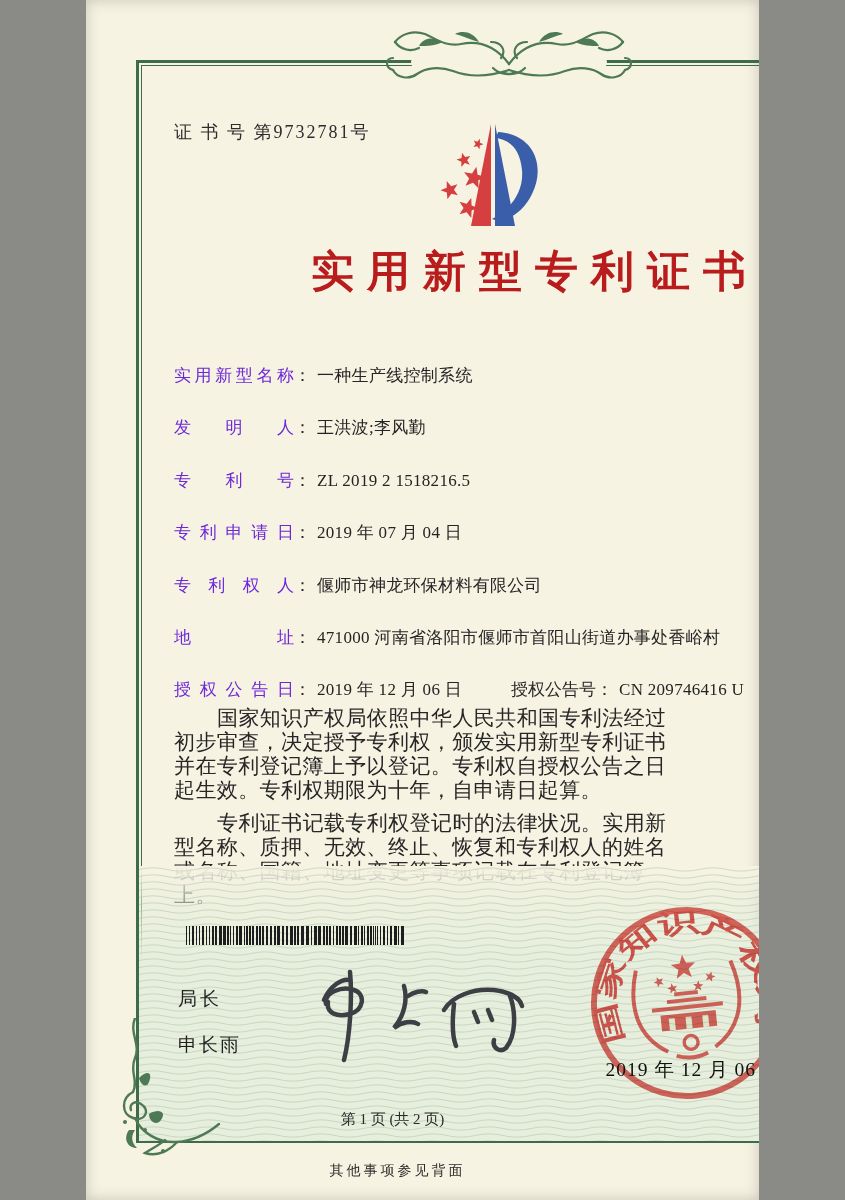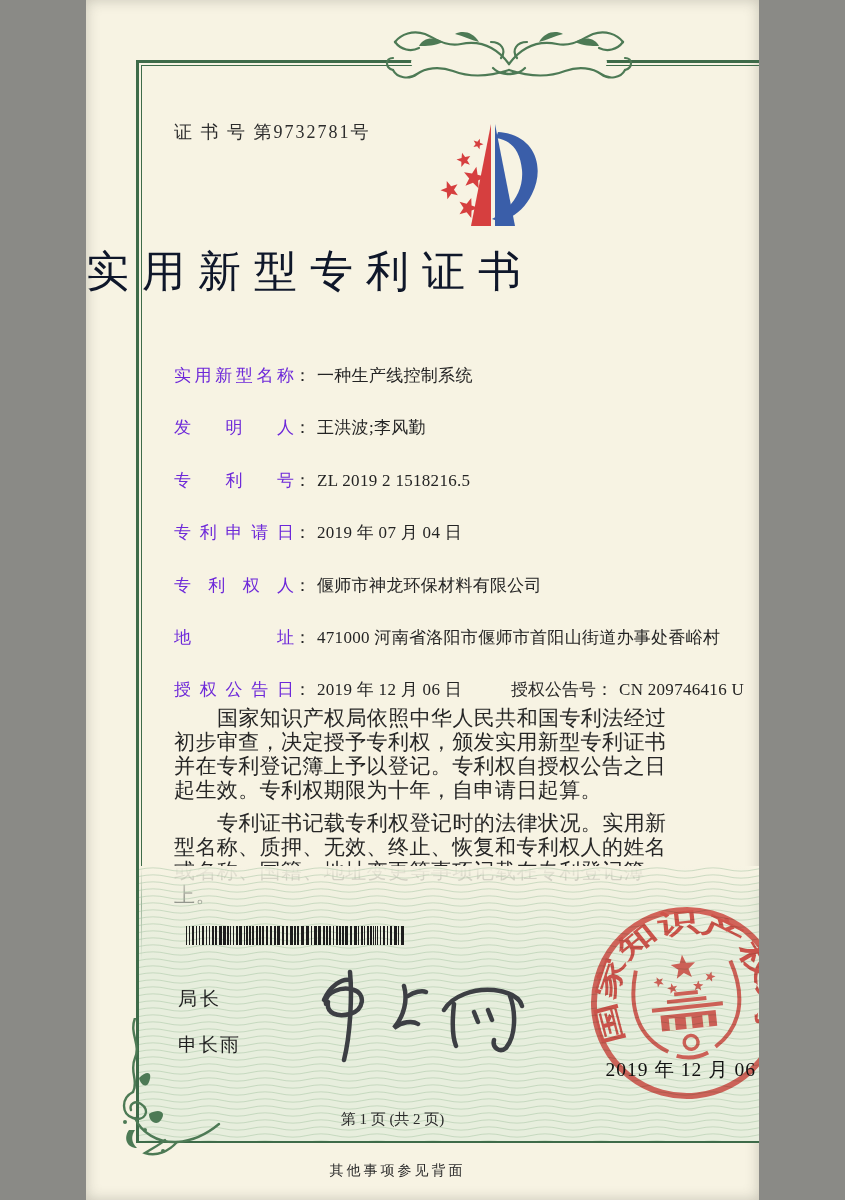--- a/index.html
+++ b/index.html
@@ -13,22 +13,22 @@
     background:var(--paper);overflow:hidden;
     font-family:"Liberation Serif","DejaVu Serif",serif;color:var(--text);
     box-shadow:inset 0 0 14px rgba(60,60,50,.25);
   }
   .frame{position:absolute;left:50px;top:60px;width:745px;height:1083px;
     border:3px solid var(--frame-green);box-sizing:border-box;}
   .frame-inner{position:absolute;inset:2px;border:1px solid var(--frame-green);}
   .cert-no{position:absolute;left:88px;top:120px;font-size:18px;letter-spacing:2px;color:#2d2d2d;}
   .logo{position:absolute;left:348px;top:118px;width:118px;height:120px;}
   .qr{position:absolute;left:677px;top:127px;width:98px;height:98px;}
-  .title{position:absolute;left:0;right:0;top:243px;margin:0;text-align:left;
-    font-size:43px;font-weight:normal;letter-spacing:13px;color:#0f172a;}
+  .title{position:absolute;left:0;right:0;top:243px;margin:0;text-align:right;
+    font-size:43px;font-weight:bold;letter-spacing:13px;color:#b91c1c;}
   .row{position:absolute;left:88px;right:80px;font-size:17px;white-space:nowrap;}
   .lbl{display:inline-block;width:120px;text-align:justify;text-align-last:justify;color:#6d28d9;}
   .colon{display:inline-block;margin-right:6px;}
   .val{letter-spacing:.3px;color:#242424;}
   .grant-no{position:absolute;left:337px;top:0;}
   .paras{position:absolute;left:88px;right:78px;top:706px;font-size:21px;line-height:24px;}
   .paras p{margin:0 0 9px 0;text-indent:2.05em;letter-spacing:.4px;}
   .panel{position:absolute;left:53px;top:866px;width:739px;height:275px;
     background:linear-gradient(180deg,var(--paper) 0,rgba(231,238,221,.55) 38px,var(--panel-green) 95px);}
   .panel svg{position:absolute;inset:0;}

